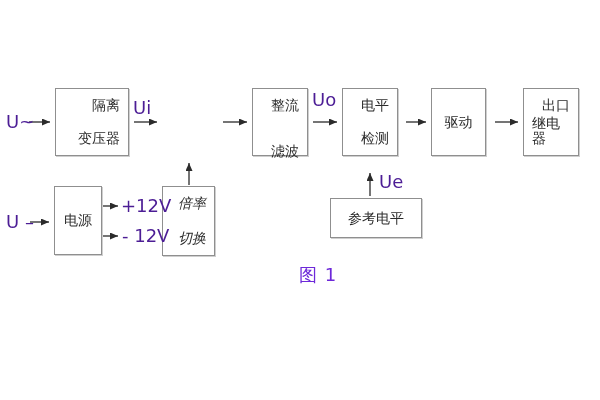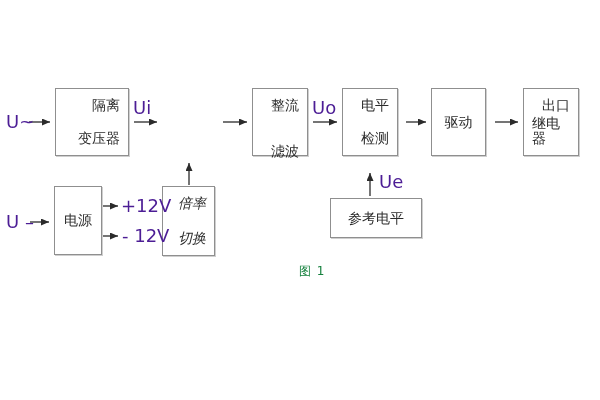--- a/index.html
+++ b/index.html
@@ -39,22 +39,22 @@
   .block.one-line { justify-content: center; }
   .sig {
     position: absolute;
     font-size: 18px;
     line-height: 16px;
     white-space: pre;
     color: #4c1d95;
   }
   .caption {
     position: absolute;
-    font-size: 12px;
-    color: #15803d;
+    font-size: 18px;
+    color: #6d28d9;
     letter-spacing: 1px;
   }
 </style>
 </head>
 <body>
 
 <div id="canvas">
 
   <svg class="wires" viewBox="0 0 600 400" xmlns="http://www.w3.org/2000/svg">
     <defs>
@@ -110,21 +110,21 @@
     <span>倍率</span>
     <span>切换</span>
   </div>
 
   <div class="block one-line" style="left:330px; top:198px; width:92px; height:40px;">
     <span>参考电平</span>
   </div>
 
   <span class="sig" style="left:6px;   top:114px;">U~</span>
   <span class="sig" style="left:133px; top:100px;">Ui</span>
-  <span class="sig" style="left:312px; top:100px;">Uo</span>
+  <span class="sig" style="left:312px; top:92px;">Uo</span>
   <span class="sig" style="left:379px; top:174px;">Ue</span>
   <span class="sig" style="left:6px;   top:214px;">U –</span>
   <span class="sig" style="left:121px; top:198px;">+12V</span>
   <span class="sig" style="left:122px; top:228px;">- 12V</span>
 
   <span class="caption" style="left:299px; top:263px;">图 1</span>
 
 </div>
 
 </body></html>

